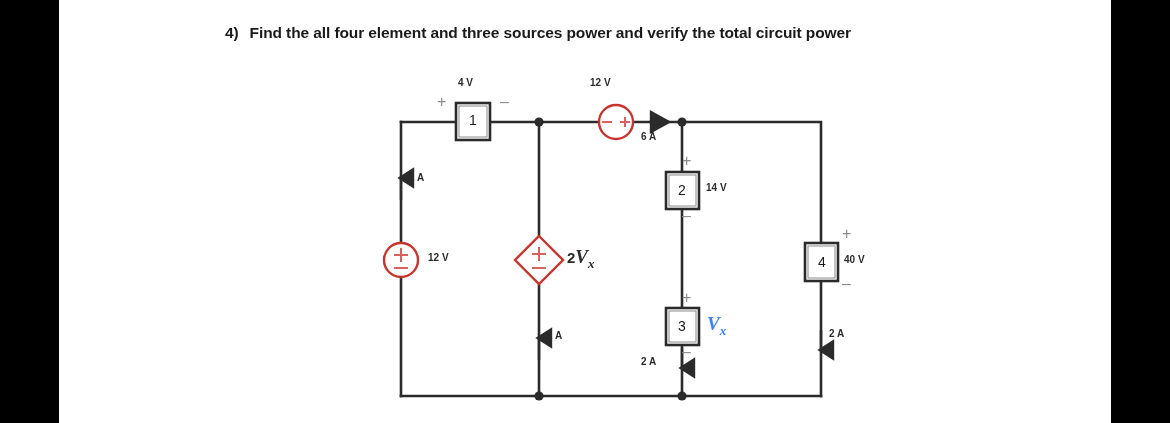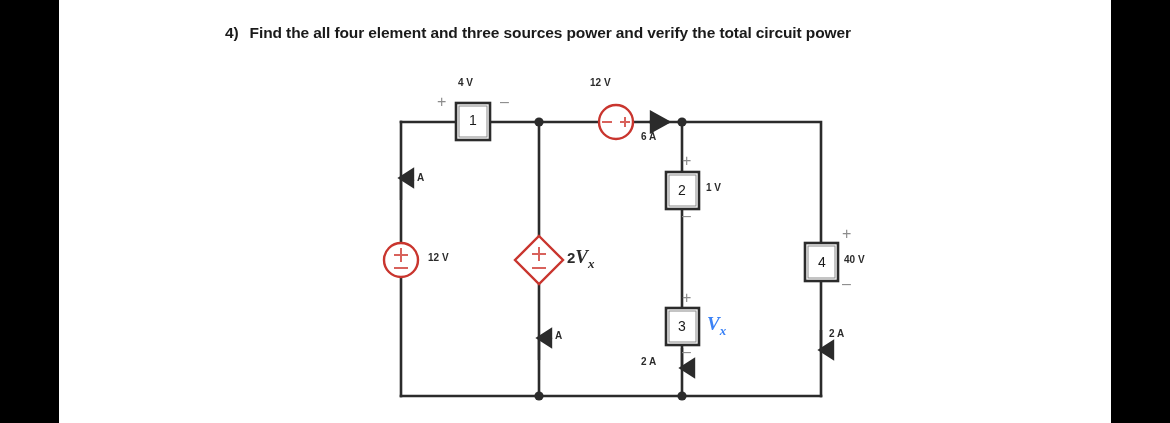--- a/index.html
+++ b/index.html
@@ -197,21 +197,21 @@
   <div class="lbl elem" style="left:420px; top:112px;">1</div>
 
   <div class="lbl" style="left:541px; top:77px;">12 V</div>
 
   <div class="lbl" style="left:592px; top:131px;">6 A</div>
 
   <div class="lbl" style="left:360px; top:172px;">2 A</div>
 
   <div class="lbl sign" style="left:633px; top:152px;">+</div>
   <div class="lbl elem" style="left:629px; top:182px;">2</div>
-  <div class="lbl" style="left:657px; top:182px;">1 V</div>
+  <div class="lbl" style="left:657px; top:182px;">14 V</div>
   <div class="lbl sign" style="left:633px; top:207px;">–</div>
 
   <div class="lbl" style="left:379px; top:252px;">12 V</div>
 
   <div class="lbl dep" style="left:518px; top:246px;"><span class="coef">2</span><span class="v">V</span><span class="sub">x</span></div>
 
   <div class="lbl sign" style="left:793px; top:225px;">+</div>
   <div class="lbl elem" style="left:769px; top:254px;">4</div>
   <div class="lbl" style="left:795px; top:254px;">40 V</div>
   <div class="lbl sign" style="left:793px; top:275px;">–</div>

